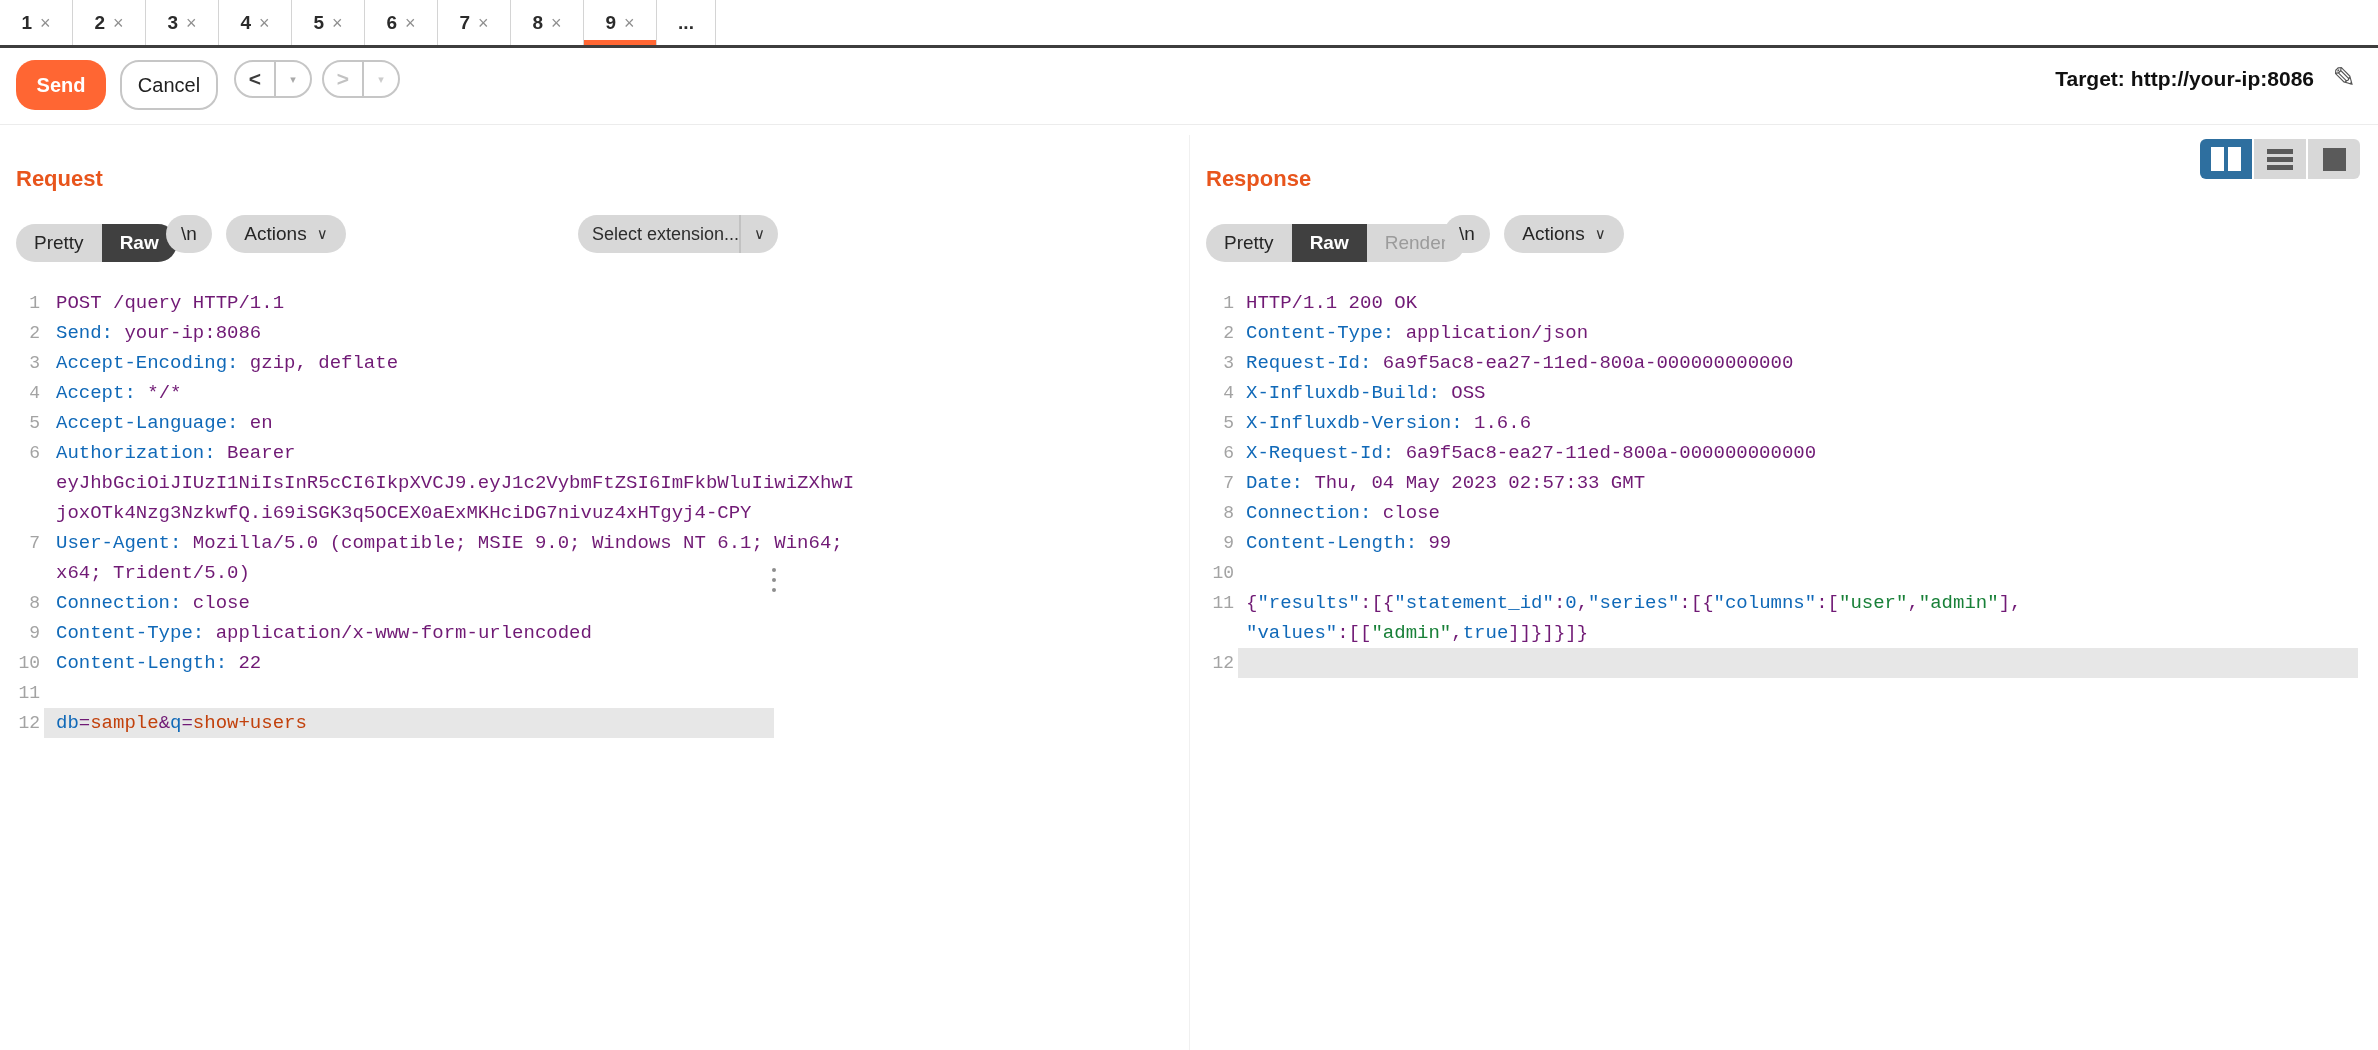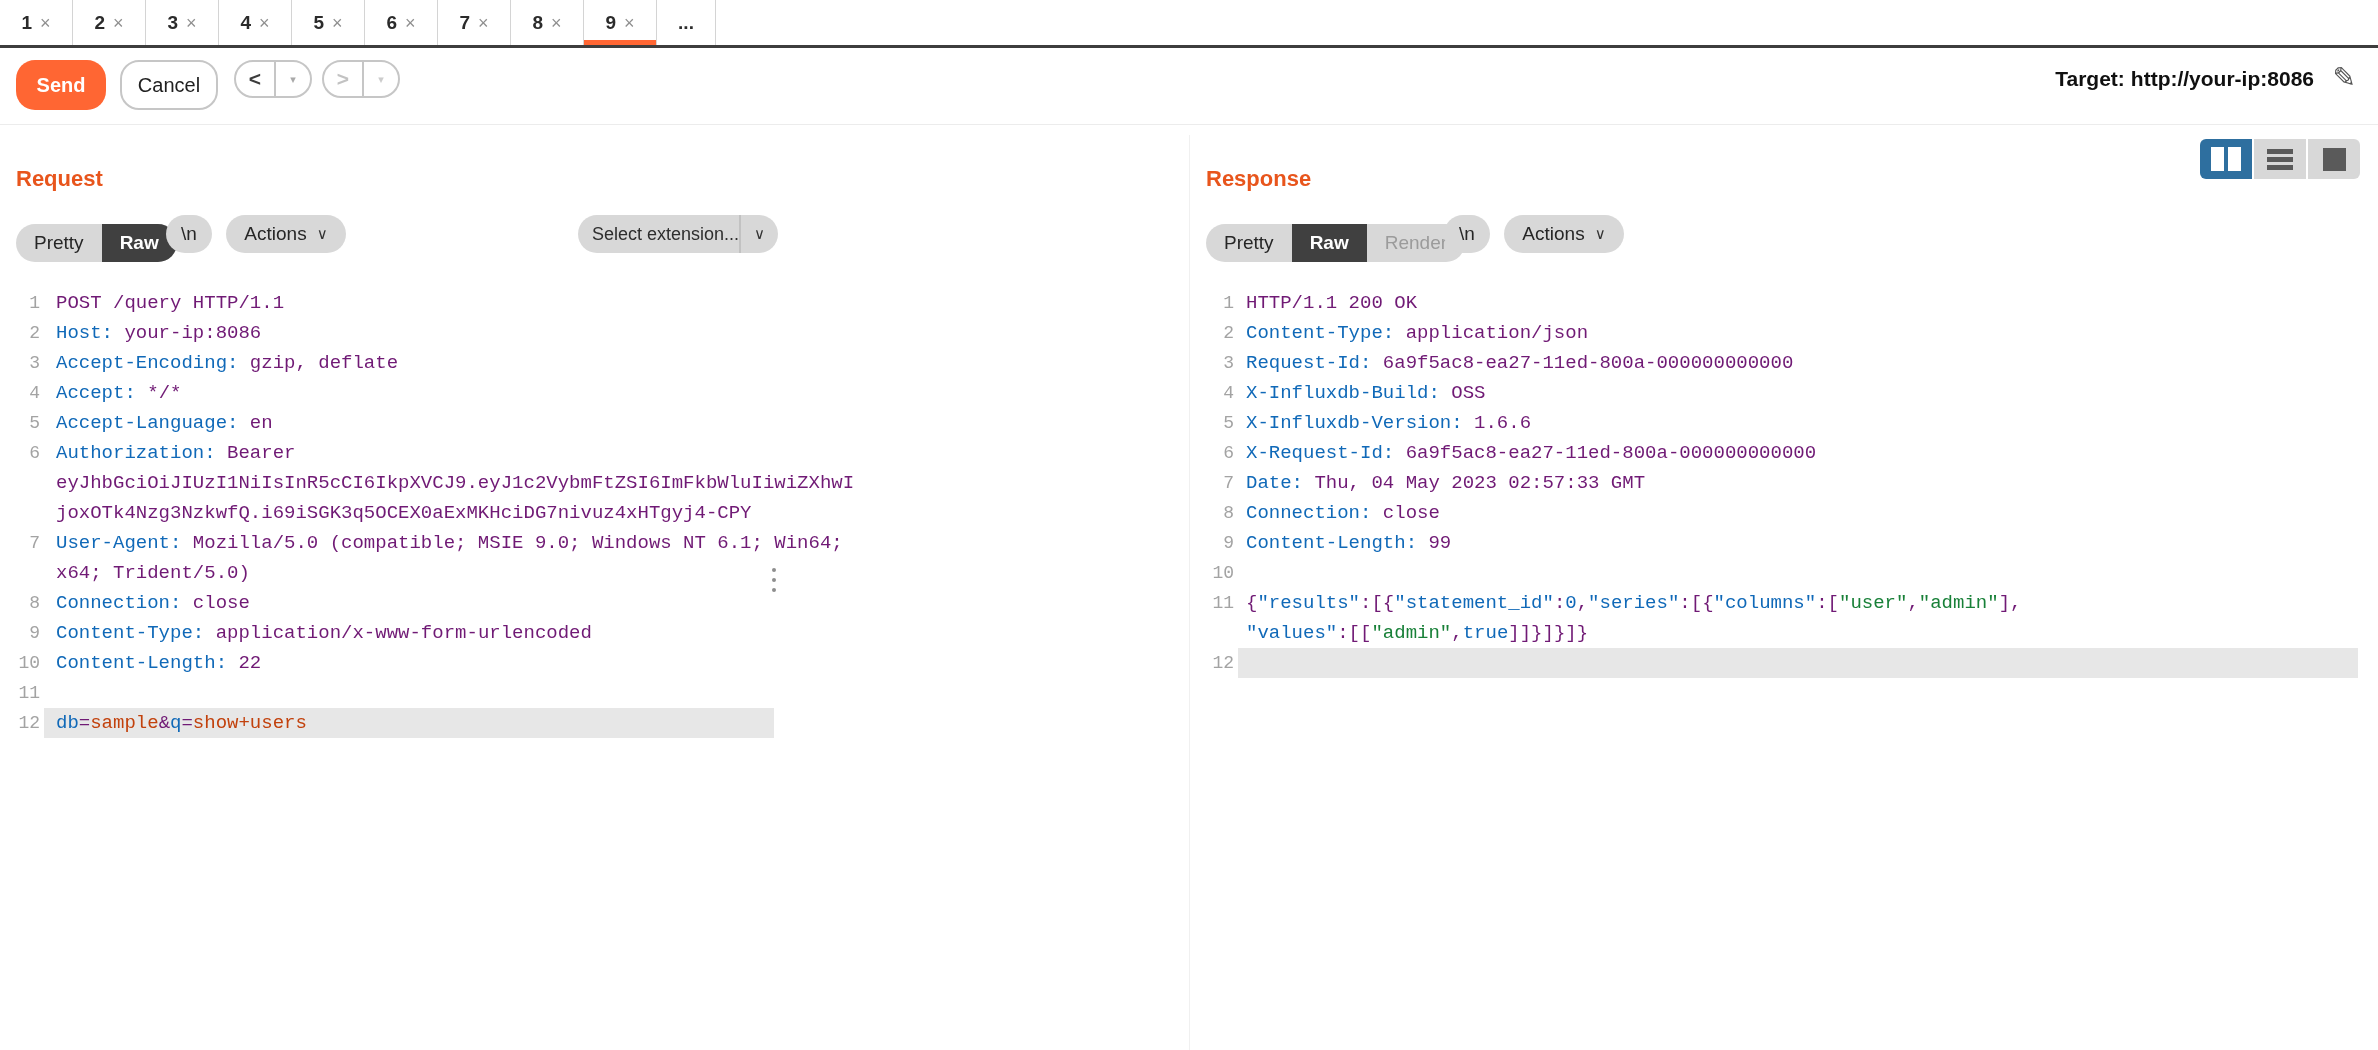--- a/index.html
+++ b/index.html
@@ -188,21 +188,21 @@
         <span class="rowbar"></span>
     </span>
   </div>
   <div class="lb last">
     <span class="sq"></span>
   </div>
 </div>
 
 <div class="editor" id="req-editor">
     <div class="crow"><span class="gut">1</span><span class="ctext"><span class="seg-t">POST /query HTTP/1.1</span></span></div>
-    <div class="crow"><span class="gut">2</span><span class="ctext"><span class="seg-h">Host:</span><span class="seg-t"> your-ip:8086</span></span></div>
+    <div class="crow"><span class="gut">2</span><span class="ctext"><span class="seg-h">Send:</span><span class="seg-t"> your-ip:8086</span></span></div>
     <div class="crow"><span class="gut">3</span><span class="ctext"><span class="seg-h">Accept-Encoding:</span><span class="seg-t"> gzip, deflate</span></span></div>
     <div class="crow"><span class="gut">4</span><span class="ctext"><span class="seg-h">Accept:</span><span class="seg-t"> */*</span></span></div>
     <div class="crow"><span class="gut">5</span><span class="ctext"><span class="seg-h">Accept-Language:</span><span class="seg-t"> en</span></span></div>
     <div class="crow"><span class="gut">6</span><span class="ctext"><span class="seg-h">Authorization:</span><span class="seg-t"> Bearer</span></span></div>
     <div class="crow"><span class="gut"></span><span class="ctext"><span class="seg-t">eyJhbGciOiJIUzI1NiIsInR5cCI6IkpXVCJ9.eyJ1c2VybmFtZSI6ImFkbWluIiwiZXhwI</span></span></div>
     <div class="crow"><span class="gut"></span><span class="ctext"><span class="seg-t">joxOTk4Nzg3NzkwfQ.i69iSGK3q5OCEX0aExMKHciDG7nivuz4xHTgyj4-CPY</span></span></div>
     <div class="crow"><span class="gut">7</span><span class="ctext"><span class="seg-h">User-Agent:</span><span class="seg-t"> Mozilla/5.0 (compatible; MSIE 9.0; Windows NT 6.1; Win64;</span></span></div>
     <div class="crow"><span class="gut"></span><span class="ctext"><span class="seg-t">x64; Trident/5.0)</span></span></div>
     <div class="crow"><span class="gut">8</span><span class="ctext"><span class="seg-h">Connection:</span><span class="seg-t"> close</span></span></div>
     <div class="crow"><span class="gut">9</span><span class="ctext"><span class="seg-h">Content-Type:</span><span class="seg-t"> application/x-www-form-urlencoded</span></span></div>

